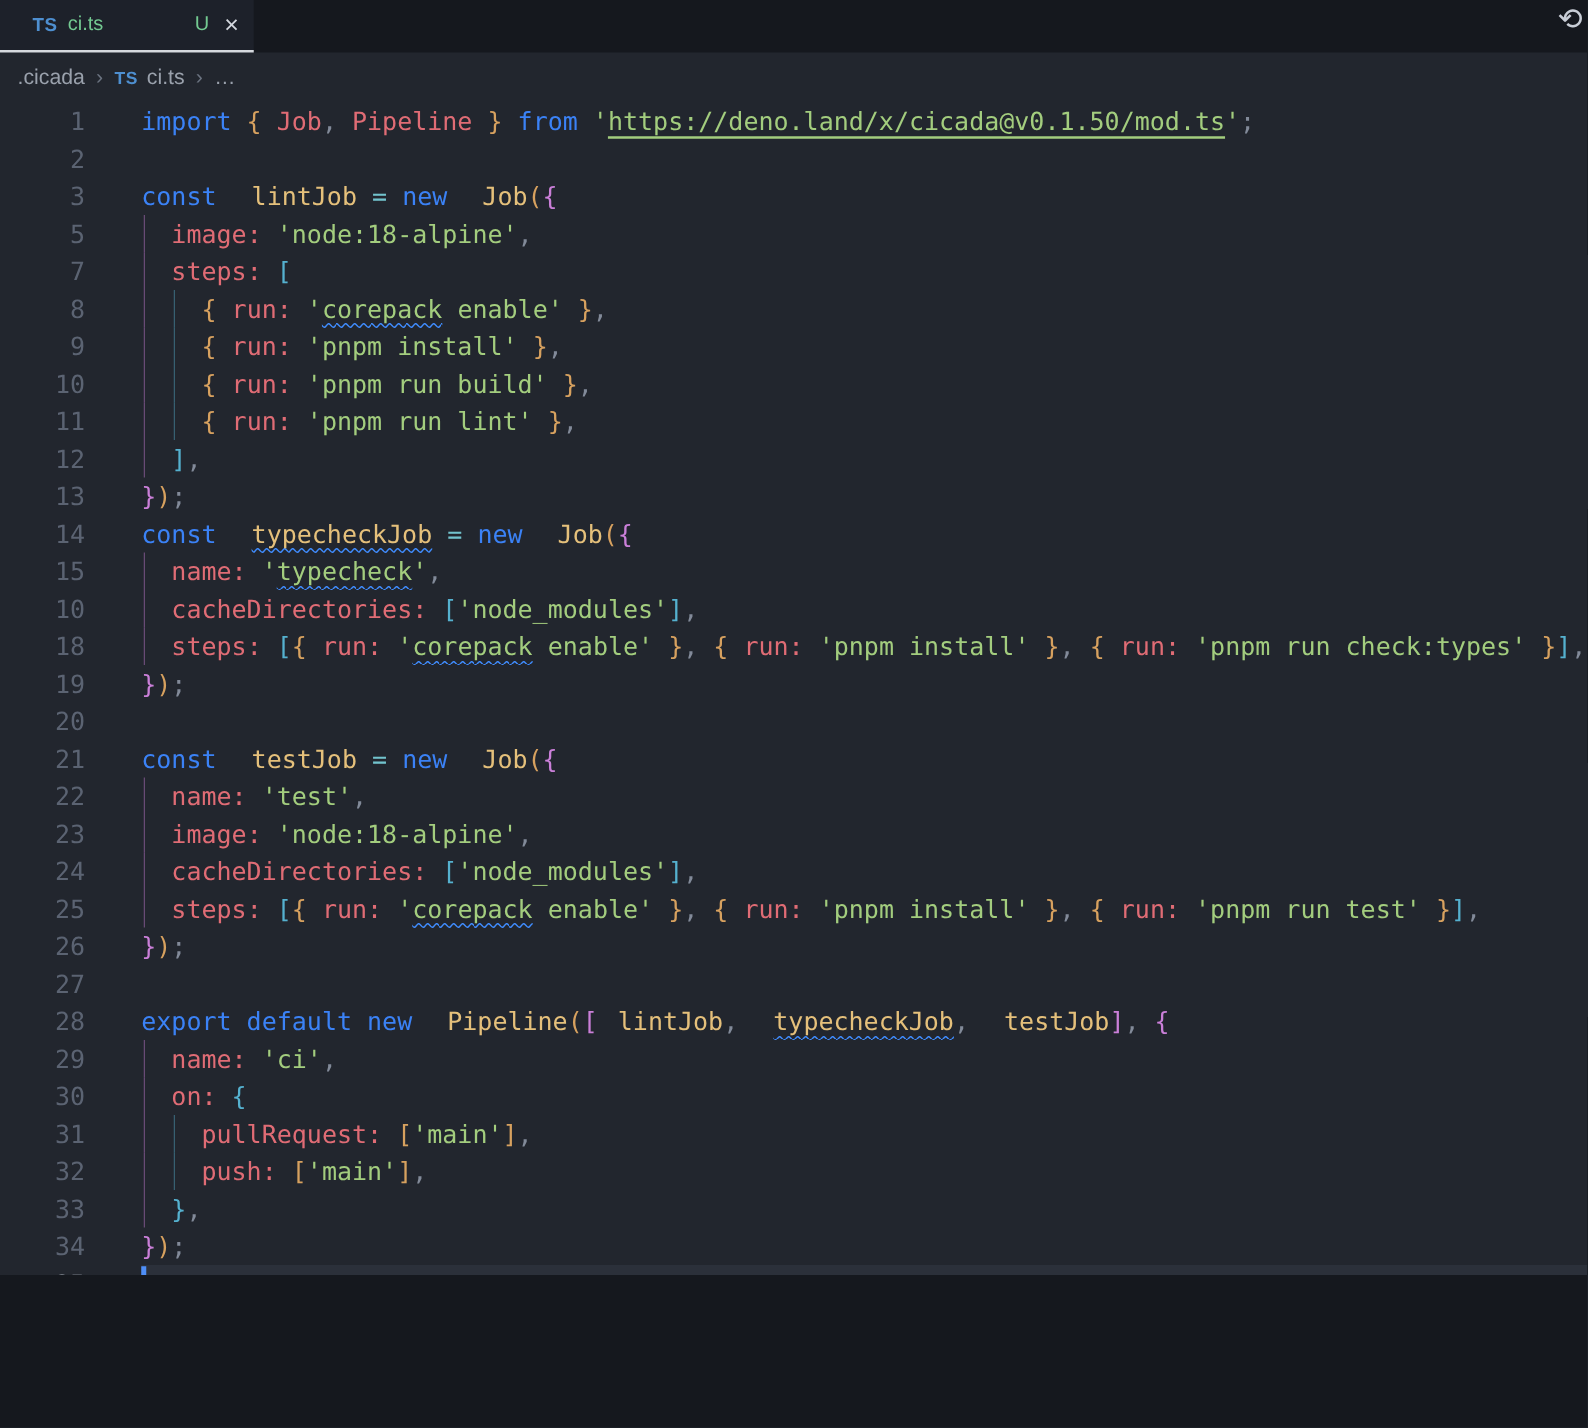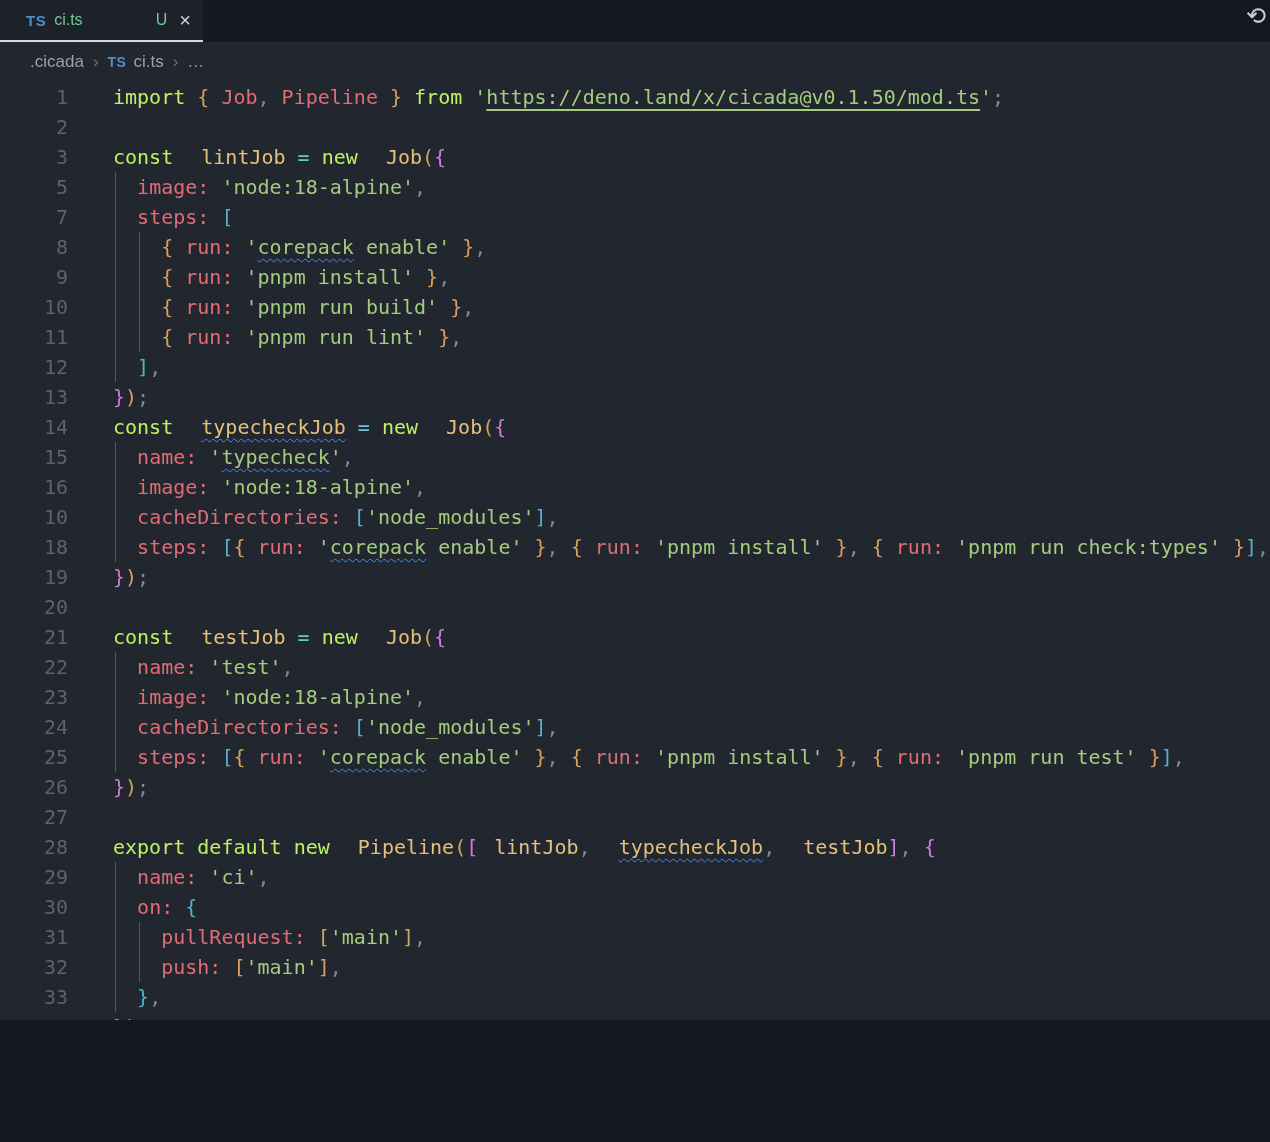--- a/index.html
+++ b/index.html
@@ -19,21 +19,21 @@
   .tab .ts-ico { color:#4e8fd0; font-weight:bold; font-size:15px; letter-spacing:0.5px; }
   .tab .title { color:#73c991; font-size:16px; margin-left:8px; }
   .tab .badge { color:#73c991; font-size:16px; margin-left:auto; margin-right:4px; }
   .tab .close { color:#d3d7de; font-size:20px; font-weight:300; margin-left:8px; cursor:pointer; line-height:1; }
   .history-ico {
     position:absolute; top:2px; right:-8px; width:32px; height:28px;
     color:#c8cdd6; font-size:24px; line-height:28px; text-align:left; cursor:pointer;
   }
   
   .breadcrumb {
-    height:40px; display:flex; align-items:center; padding-left:30px;
+    height:40px; display:flex; align-items:center; padding-left:14px;
     background:#22262e; font-size:17px; color:#9aa1ac;text-align:right;
   }
   .breadcrumb .sep { color:#6b7380; margin:0 9px; font-size:17px; }
   .breadcrumb .ts-ico { color:#4e8fd0; font-weight:bold; font-size:14px; margin-right:7px; letter-spacing:0.5px; }
   .breadcrumb .seg { cursor:pointer; }
   
   .editor { position:relative; }
   .line { position:relative; height:30px; white-space:pre; cursor:text; }
   .line .ln {
     display:inline-block; width:68px; text-align:right;
@@ -47,21 +47,21 @@
   }
   .line .code {
     position:relative; display:inline-block; margin-left:45px;
     font:20px/30px "DejaVu Sans Mono", monospace; color:#abb2bf; white-space:pre;
   }
   .guide { position:absolute; top:0; bottom:0; width:1px; }
   .guide.g1 { left:115px; background:rgba(203,127,216,0.42); }
   .guide.g2 { left:139px; background:rgba(85,177,207,0.42); }
   .cursor { position:absolute; left:113px; top:1px; width:4px; height:28px; background:#4e8ef7; }
   
-  .kw   { color:#bef264; }
+  .kw   { color:#3b82f6; }
   .var  { color:#e5c07b;margin-left:16px; }
   .prop { color:#e06c75; }
   .str  { color:#a3cd7e; }
   .op   { color:#72c3cd; }
   .pun  { color:#828a99; }
   .b1   { color:#d7a15f; }
   .b2   { color:#ca7fd8; }
   .b3   { color:#55b1cf; }
   .sq   { text-decoration-line:underline; text-decoration-style:wavy;
           text-decoration-color:#3f8cff; text-decoration-thickness:1px;
@@ -101,21 +101,20 @@
       <div class="line"><span class="ln">5</span><span class="guide g1"></span><span class="code"><span>  </span><span class="prop">image</span><span class="prop">:</span><span> </span><span class="str">'node:18-alpine'</span><span class="pun">,</span></span></div>
       <div class="line"><span class="ln">7</span><span class="guide g1"></span><span class="code"><span>  </span><span class="prop">steps</span><span class="prop">:</span><span> </span><span class="b3">[</span></span></div>
       <div class="line"><span class="ln">8</span><span class="guide g1"></span><span class="guide g2"></span><span class="code"><span>    </span><span class="b1">{</span><span> </span><span class="prop">run</span><span class="prop">:</span><span> </span><span class="str">'</span><span class="str sq">corepack</span><span class="str"> enable'</span><span> </span><span class="b1">}</span><span class="pun">,</span></span></div>
       <div class="line"><span class="ln">9</span><span class="guide g1"></span><span class="guide g2"></span><span class="code"><span>    </span><span class="b1">{</span><span> </span><span class="prop">run</span><span class="prop">:</span><span> </span><span class="str">'pnpm install'</span><span> </span><span class="b1">}</span><span class="pun">,</span></span></div>
       <div class="line"><span class="ln">10</span><span class="guide g1"></span><span class="guide g2"></span><span class="code"><span>    </span><span class="b1">{</span><span> </span><span class="prop">run</span><span class="prop">:</span><span> </span><span class="str">'pnpm run build'</span><span> </span><span class="b1">}</span><span class="pun">,</span></span></div>
       <div class="line"><span class="ln">11</span><span class="guide g1"></span><span class="guide g2"></span><span class="code"><span>    </span><span class="b1">{</span><span> </span><span class="prop">run</span><span class="prop">:</span><span> </span><span class="str">'pnpm run lint'</span><span> </span><span class="b1">}</span><span class="pun">,</span></span></div>
       <div class="line"><span class="ln">12</span><span class="guide g1"></span><span class="code"><span>  </span><span class="b3">]</span><span class="pun">,</span></span></div>
       <div class="line"><span class="ln">13</span><span class="code"><span class="b2">}</span><span class="b1">)</span><span class="pun">;</span></span></div>
       <div class="line"><span class="ln">14</span><span class="code"><span class="kw">const</span><span> </span><span class="var sq">typecheckJob</span><span> </span><span class="op">=</span><span> </span><span class="kw">new</span><span> </span><span class="var">Job</span><span class="b1">(</span><span class="b2">{</span></span></div>
       <div class="line"><span class="ln">15</span><span class="guide g1"></span><span class="code"><span>  </span><span class="prop">name</span><span class="prop">:</span><span> </span><span class="str">'</span><span class="str sq">typecheck</span><span class="str">'</span><span class="pun">,</span></span></div>
-      <div class="line"><span class="ln">16</span><span class="guide g1"></span><span class="code"><span>  </span><span class="prop">image</span><span class="prop">:</span><span> </span><span class="str">'node:18-alpine'</span><span class="pun">,</span></span></div>
       <div class="line"><span class="ln">10</span><span class="guide g1"></span><span class="code"><span>  </span><span class="prop">cacheDirectories</span><span class="prop">:</span><span> </span><span class="b3">[</span><span class="str">'node_modules'</span><span class="b3">]</span><span class="pun">,</span></span></div>
       <div class="line"><span class="ln">18</span><span class="guide g1"></span><span class="code"><span>  </span><span class="prop">steps</span><span class="prop">:</span><span> </span><span class="b3">[</span><span class="b1">{</span><span> </span><span class="prop">run</span><span class="prop">:</span><span> </span><span class="str">'</span><span class="str sq">corepack</span><span class="str"> enable'</span><span> </span><span class="b1">}</span><span class="pun">,</span><span> </span><span class="b1">{</span><span> </span><span class="prop">run</span><span class="prop">:</span><span> </span><span class="str">'pnpm install'</span><span> </span><span class="b1">}</span><span class="pun">,</span><span> </span><span class="b1">{</span><span> </span><span class="prop">run</span><span class="prop">:</span><span> </span><span class="str">'pnpm run check:types'</span><span> </span><span class="b1">}</span><span class="b3">]</span><span class="pun">,</span></span></div>
       <div class="line"><span class="ln">19</span><span class="code"><span class="b2">}</span><span class="b1">)</span><span class="pun">;</span></span></div>
       <div class="line"><span class="ln">20</span><span class="code"></span></div>
       <div class="line"><span class="ln">21</span><span class="code"><span class="kw">const</span><span> </span><span class="var">testJob</span><span> </span><span class="op">=</span><span> </span><span class="kw">new</span><span> </span><span class="var">Job</span><span class="b1">(</span><span class="b2">{</span></span></div>
       <div class="line"><span class="ln">22</span><span class="guide g1"></span><span class="code"><span>  </span><span class="prop">name</span><span class="prop">:</span><span> </span><span class="str">'test'</span><span class="pun">,</span></span></div>
       <div class="line"><span class="ln">23</span><span class="guide g1"></span><span class="code"><span>  </span><span class="prop">image</span><span class="prop">:</span><span> </span><span class="str">'node:18-alpine'</span><span class="pun">,</span></span></div>
       <div class="line"><span class="ln">24</span><span class="guide g1"></span><span class="code"><span>  </span><span class="prop">cacheDirectories</span><span class="prop">:</span><span> </span><span class="b3">[</span><span class="str">'node_modules'</span><span class="b3">]</span><span class="pun">,</span></span></div>
       <div class="line"><span class="ln">25</span><span class="guide g1"></span><span class="code"><span>  </span><span class="prop">steps</span><span class="prop">:</span><span> </span><span class="b3">[</span><span class="b1">{</span><span> </span><span class="prop">run</span><span class="prop">:</span><span> </span><span class="str">'</span><span class="str sq">corepack</span><span class="str"> enable'</span><span> </span><span class="b1">}</span><span class="pun">,</span><span> </span><span class="b1">{</span><span> </span><span class="prop">run</span><span class="prop">:</span><span> </span><span class="str">'pnpm install'</span><span> </span><span class="b1">}</span><span class="pun">,</span><span> </span><span class="b1">{</span><span> </span><span class="prop">run</span><span class="prop">:</span><span> </span><span class="str">'pnpm run test'</span><span> </span><span class="b1">}</span><span class="b3">]</span><span class="pun">,</span></span></div>
       <div class="line"><span class="ln">26</span><span class="code"><span class="b2">}</span><span class="b1">)</span><span class="pun">;</span></span></div>

